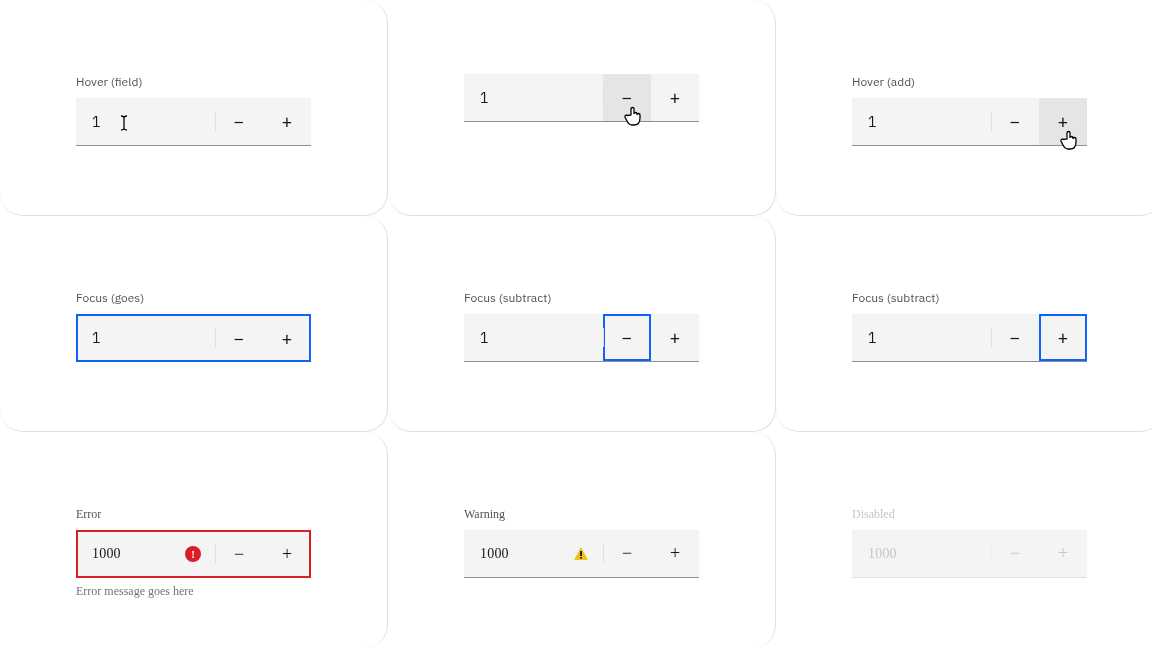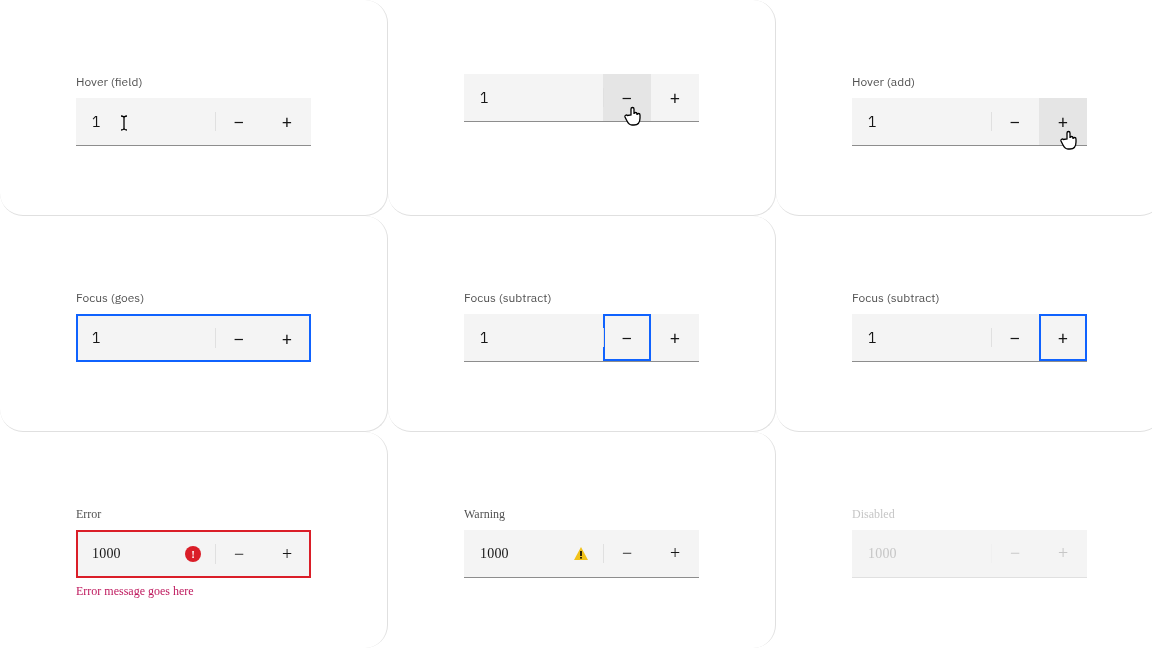--- a/index.html
+++ b/index.html
@@ -68,21 +68,21 @@
     bottom: 14px;
     width: 1px;
     background: #e0e0e0;
   }
   .ni .btn.hovered { background: #e5e5e5; }
   .ni.hover-field { border-bottom-color: #8d8d8d; }
   .ni.focus-field { outline: 2px solid #0f62fe; outline-offset: -2px; border-bottom: none; }
   .ni .btn.focused { outline: 2px solid #0f62fe; outline-offset: -2px; }
   .ni.error { outline: 2px solid #da1e28; outline-offset: -2px; border-bottom: none; }
   .helper { font-size: 12px; margin-top: 6px; }
-  .helper.error { color: #be185d; }
+  .helper.error { color: #737373; }
   .helper.warn { color: #161616; }
   .status-icon {
     width: 16px; height: 16px; margin-right: 14px;
     align-self: center;
   }
   .err-icon {
     background: #da1e28;
     border-radius: 50%;
     display: flex; align-items: center; justify-content: center;
   }

